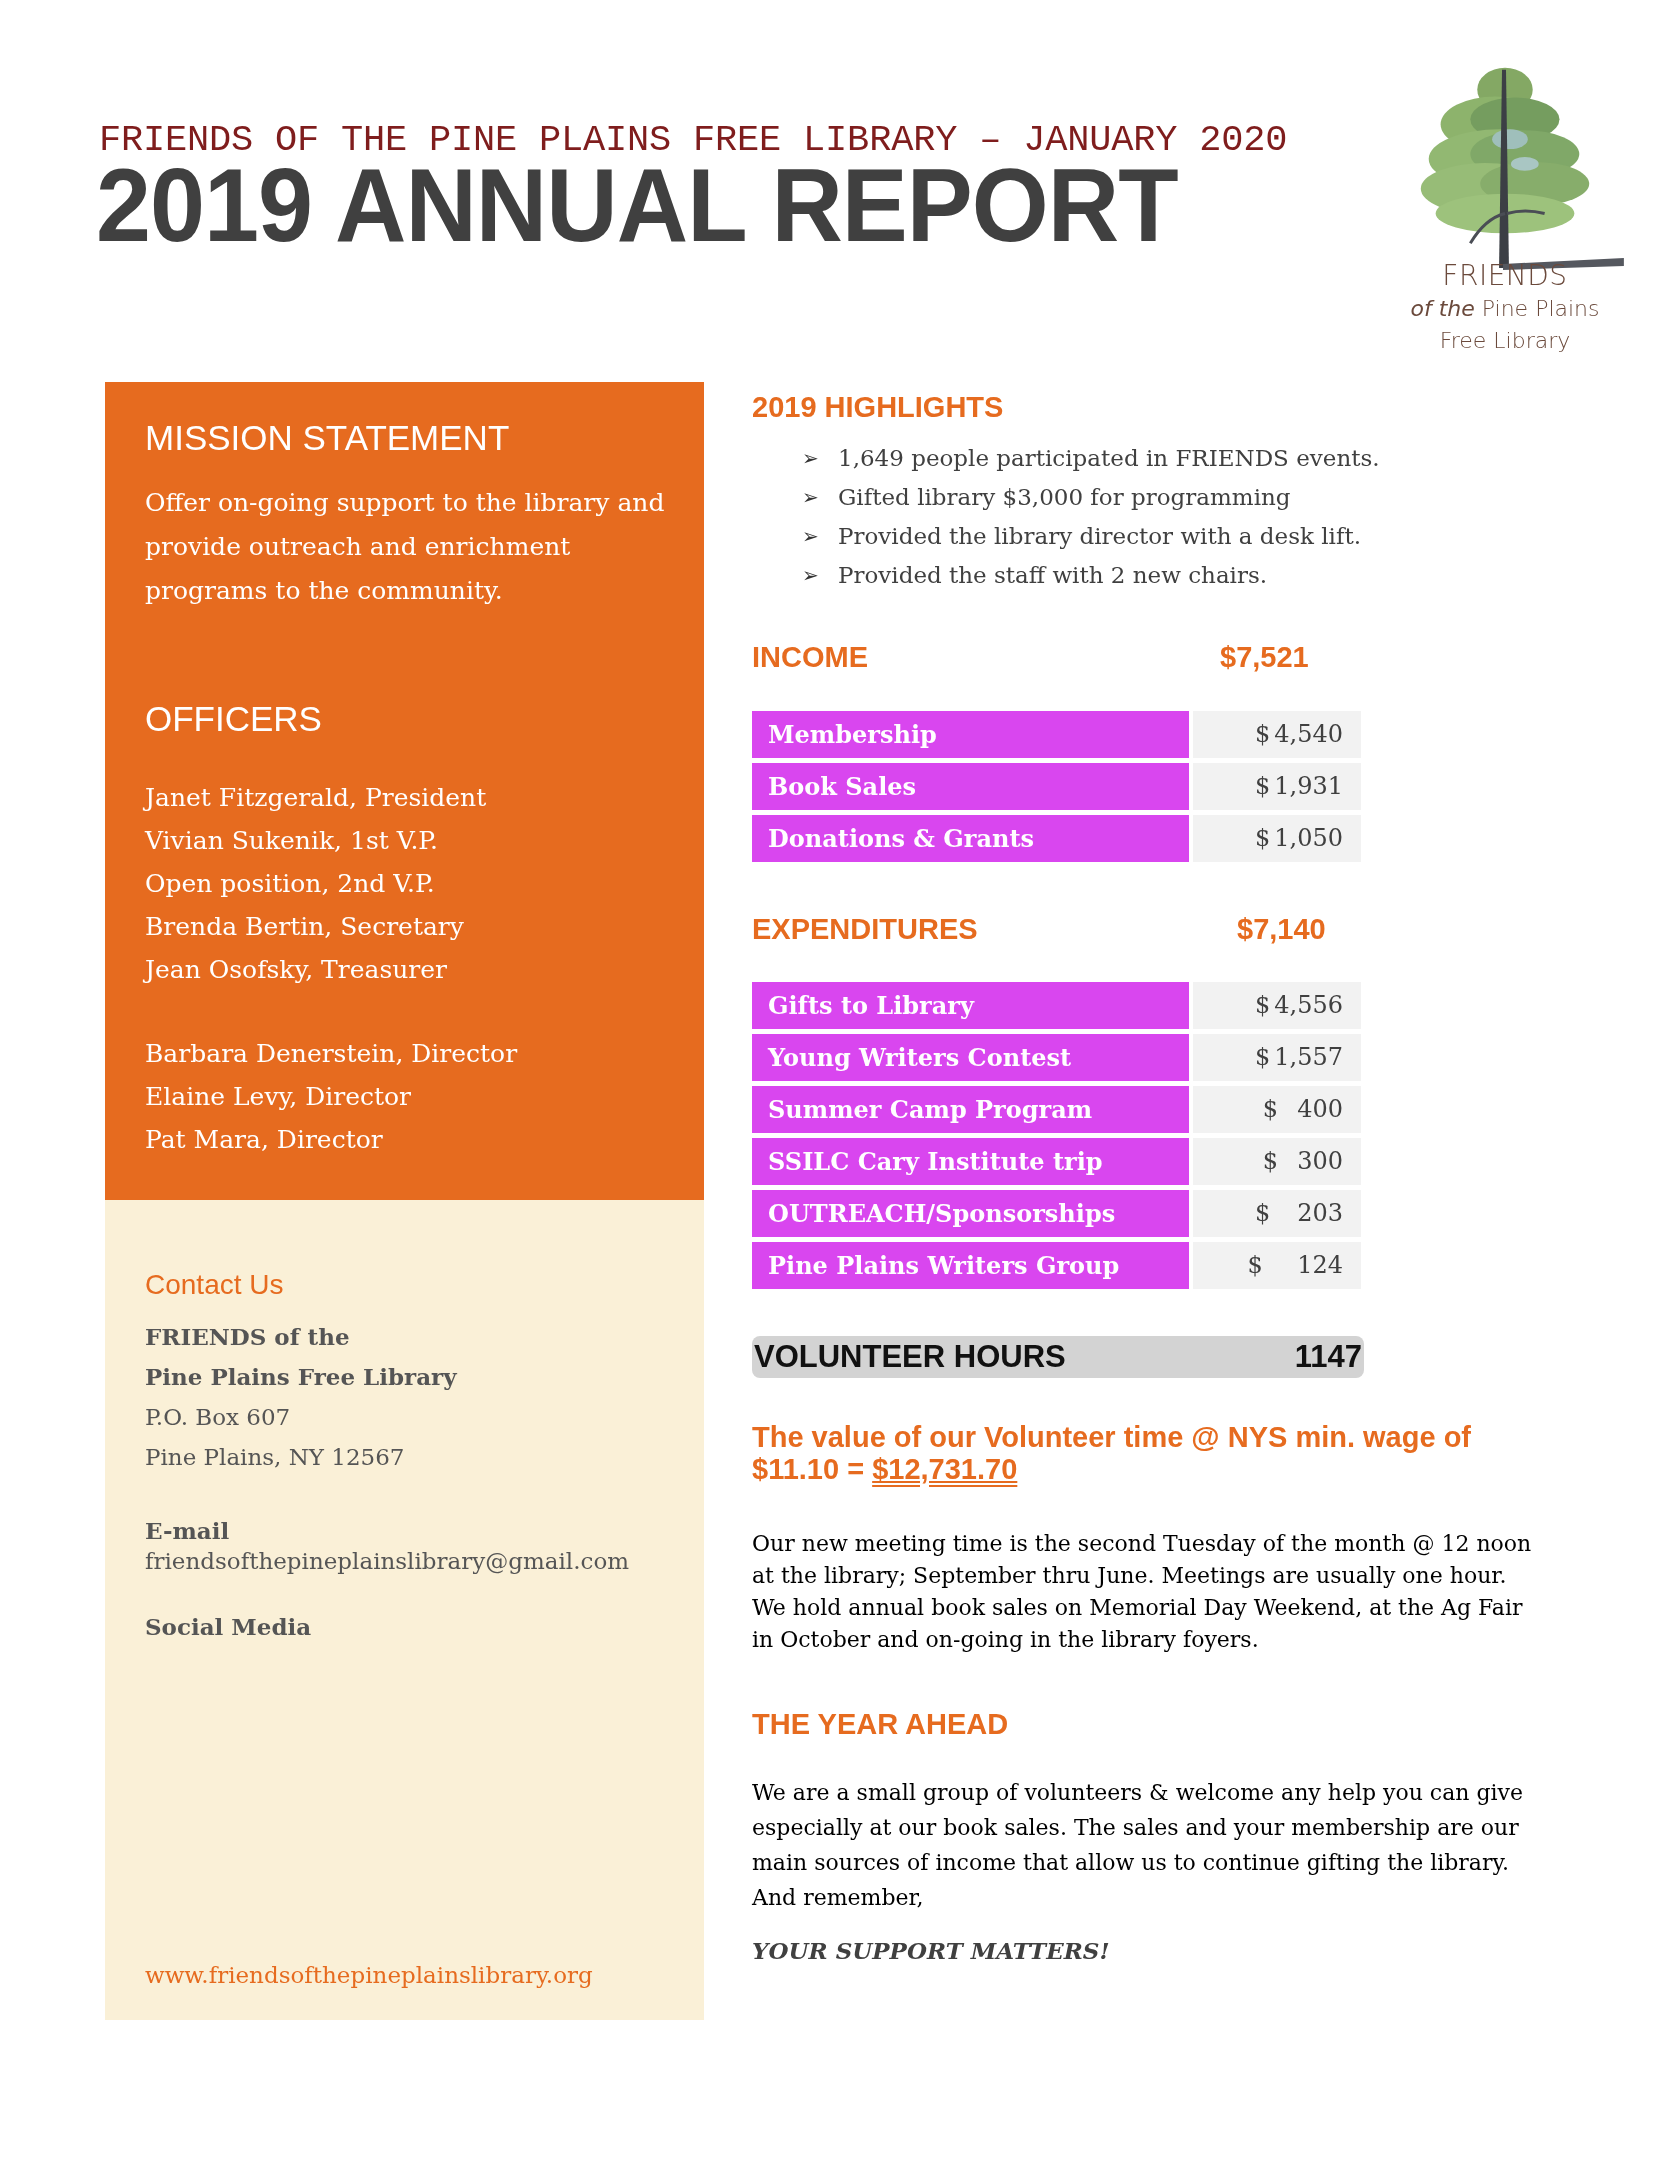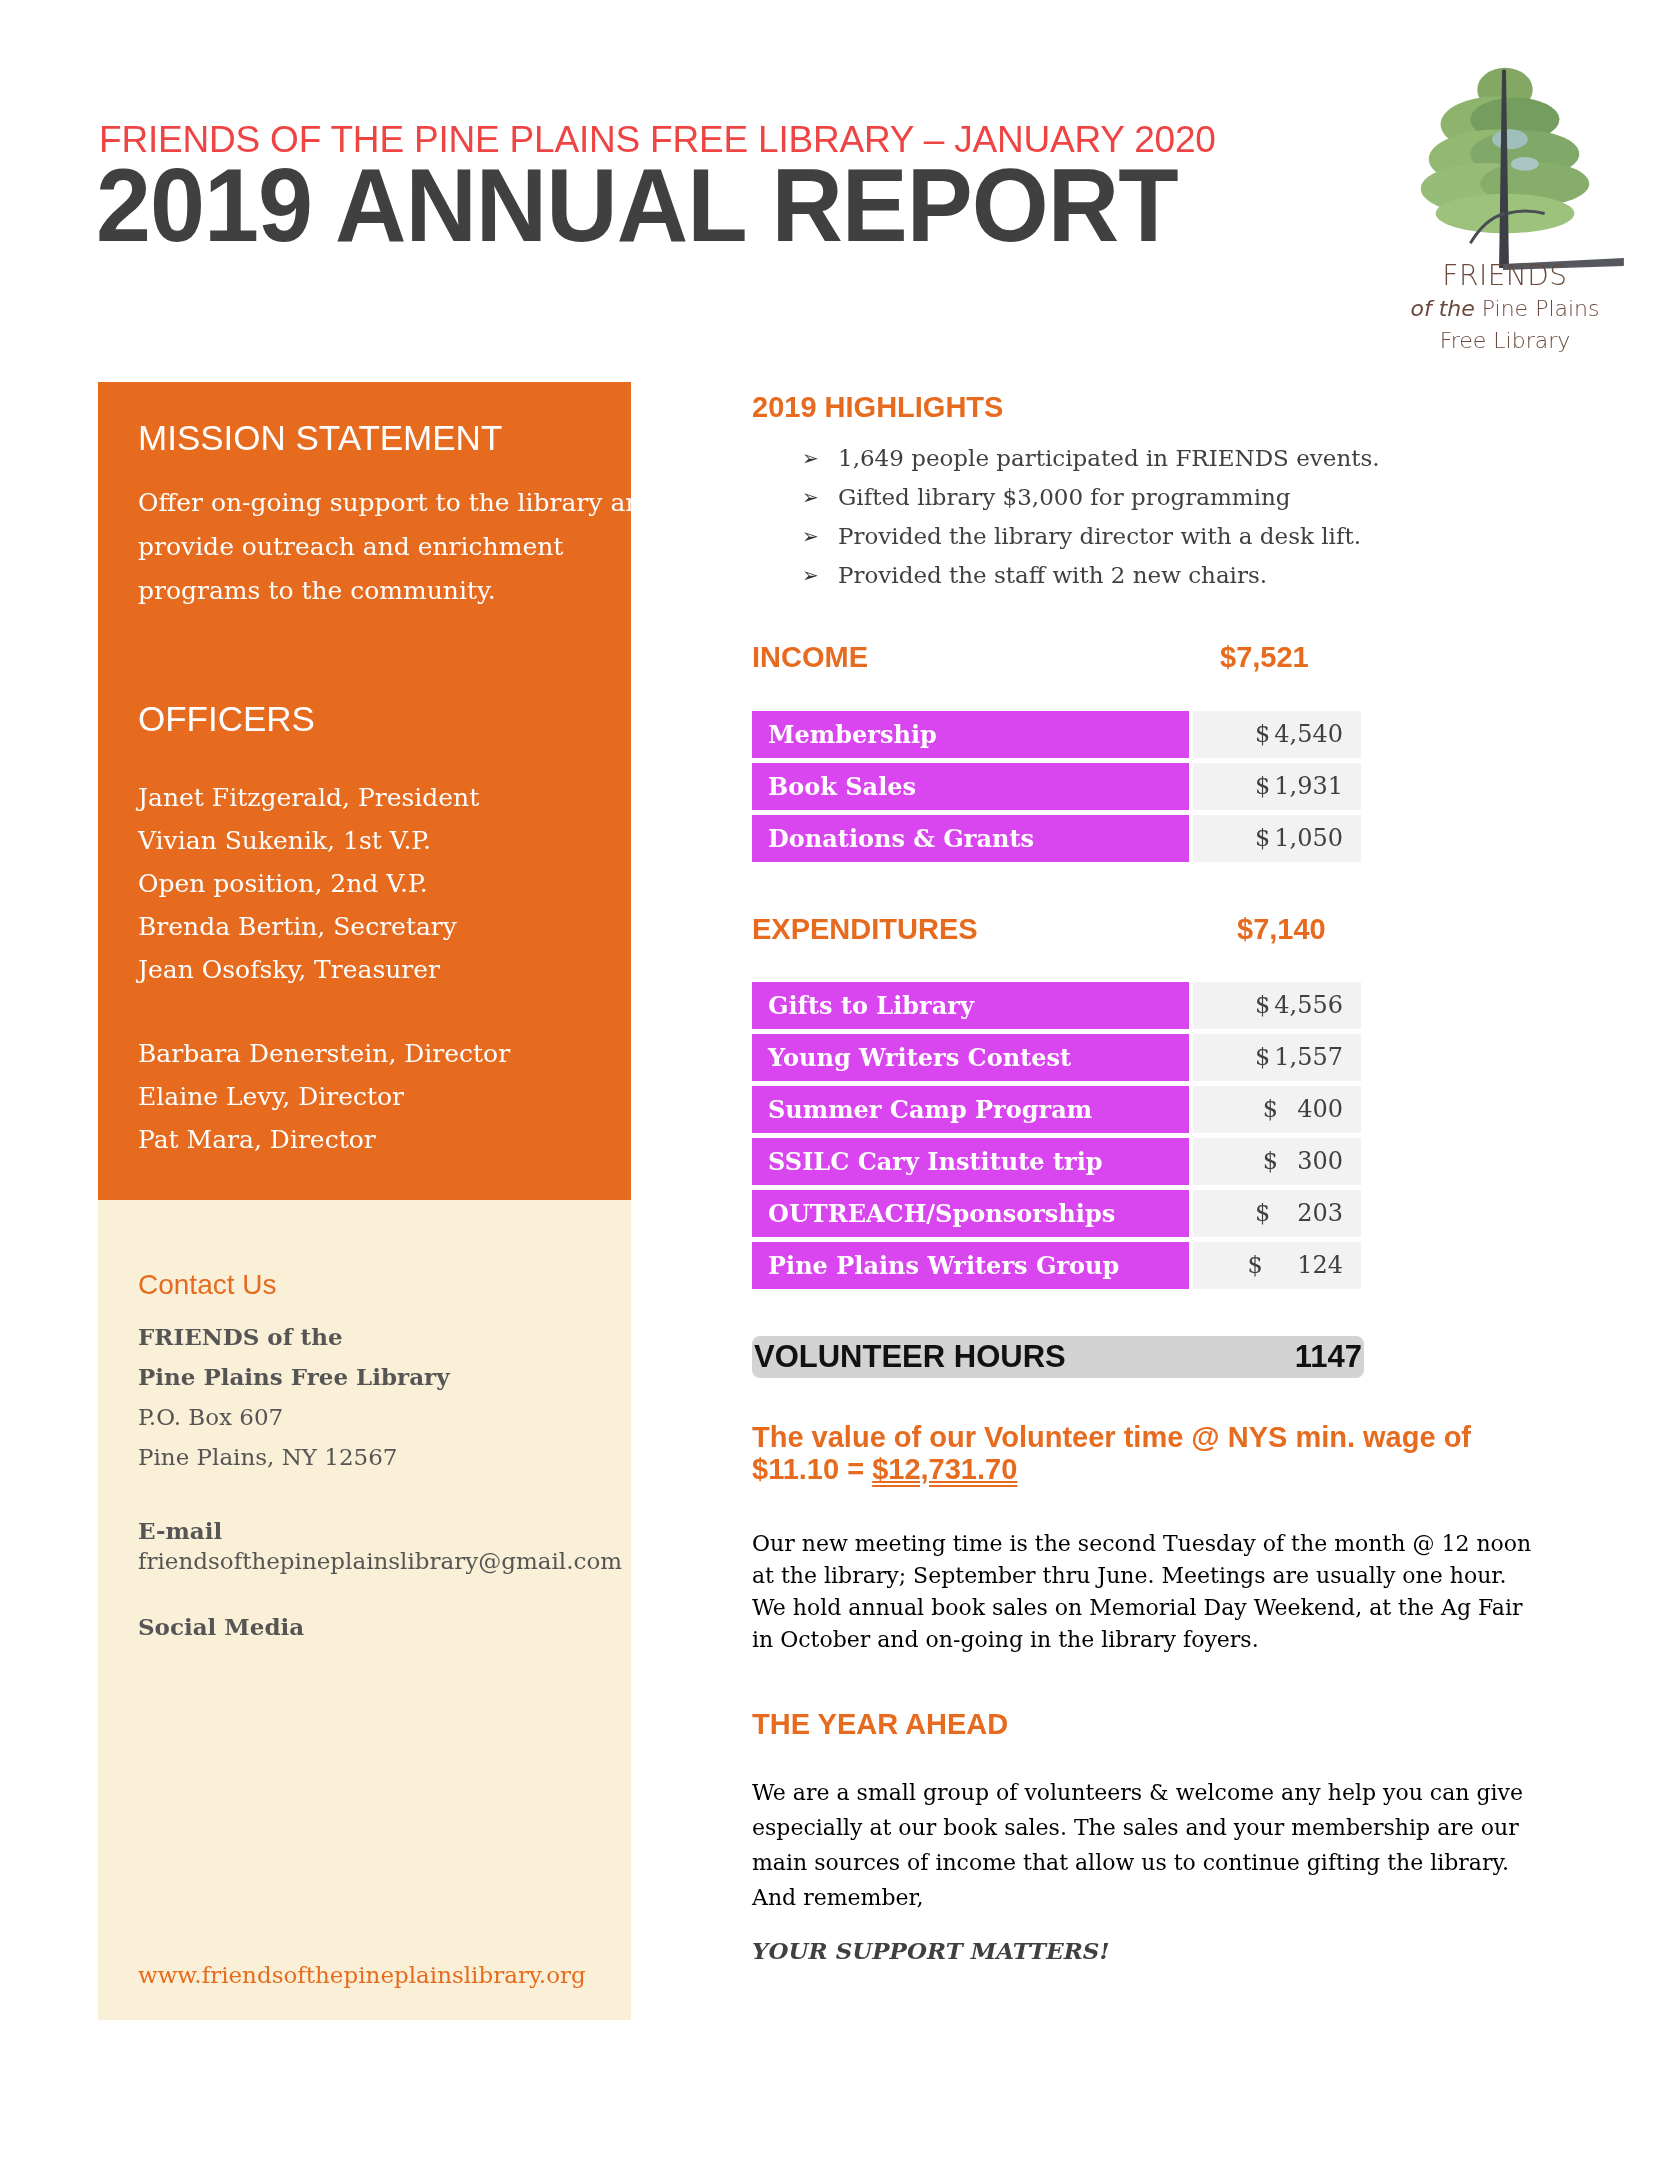--- a/index.html
+++ b/index.html
@@ -1,28 +1,28 @@
 <!DOCTYPE html>
 <html><head>
 <meta charset="utf-8">
 <style>
   html, body { margin: 0; padding: 0; background: #ffffff; }
   body { width: 1675px; height: 2179px; position: relative; overflow: hidden; font-family: "DejaVu Serif", serif; color: #404040; }
 
-  .header-subtitle { position: absolute; left: 99px; top: 119px; font-family: Liberation Sans, sans-serif; font-size: 37px; color: #ef4444; letter-spacing: -0.2px; white-space: nowrap; }
+  .header-subtitle { position: absolute; left: 99px; top: 119px; font-family: Liberation Mono, monospace; font-size: 37px; color: #7f1d1d; letter-spacing: -0.2px; white-space: nowrap; }
   .header-title { position: absolute; left: 96px; top: 149px; font-family: "Liberation Sans", sans-serif; font-weight: bold; font-size: 103px; color: #404040; letter-spacing: -1px; white-space: nowrap; line-height: 1.1; transform: scaleX(0.96); transform-origin: left; }
 
   .logo { position: absolute; left: 1386px; top: 50px; width: 238px; height: 317px; }
   .logo-text { position: absolute; left: 1386px; top: 259px; width: 238px; text-align: center; font-family: "DejaVu Sans", sans-serif; color: #6b4a3c; font-weight: 300; }
   .logo-text .l1 { font-size: 28px; letter-spacing: 0.5px; line-height: 34px; }
   .logo-text .l2 { font-size: 22px; line-height: 32px; }
   .logo-text .l2 i { font-style: italic; }
   .logo-text .l3 { font-size: 22px; line-height: 32px; }
 
-  .left-col { position: absolute; left: 98px; top: 382px; width: 533px; }
+  .left-col { position: absolute; left: 105px; top: 382px; width: 599px; }
   .orange-panel { background: #e66b1f; height: 818px; position: relative; padding: 0 40px; box-sizing: border-box; }
   .cream-panel { background: #faf0d7; height: 820px; position: relative; padding: 0 40px; box-sizing: border-box; }
 
   .panel-heading { font-family: "Liberation Sans", sans-serif; color: #ffffff; font-size: 35px; position: absolute; left: 40px; }
   .mission-text { position: absolute; left: 40px; top: 99px; width: 535px; color: #ffffff; font-size: 25px; line-height: 44px; }
   .officers-list { position: absolute; left: 40px; top: 394px; color: #ffffff; font-size: 25px; line-height: 43px; }
   .officers-list div { white-space: nowrap; }
   .officers-list .gap { height: 41px; }
 
   .contact-heading { position: absolute; left: 40px; top: 69px; font-family: "Liberation Sans", sans-serif; color: #e66b1f; font-size: 28px; }

